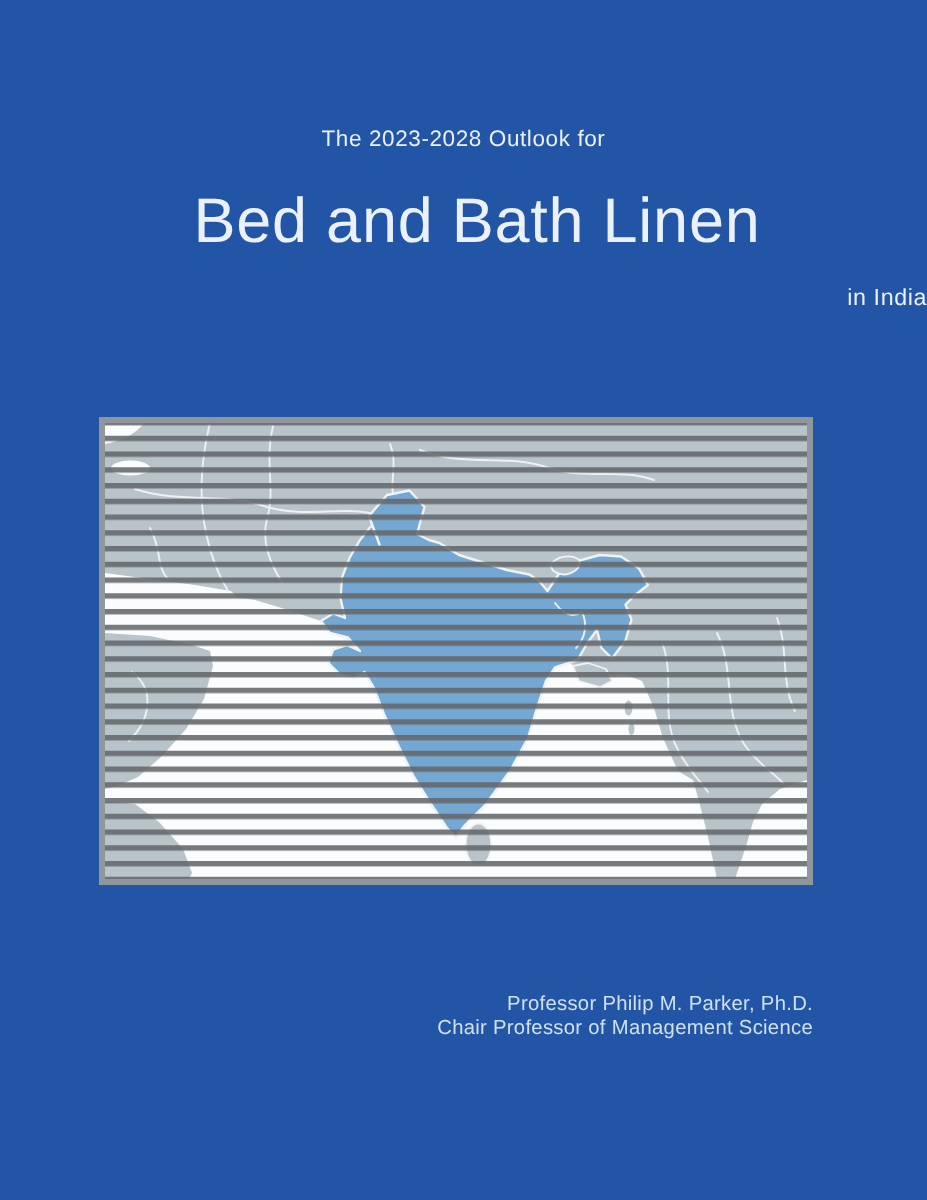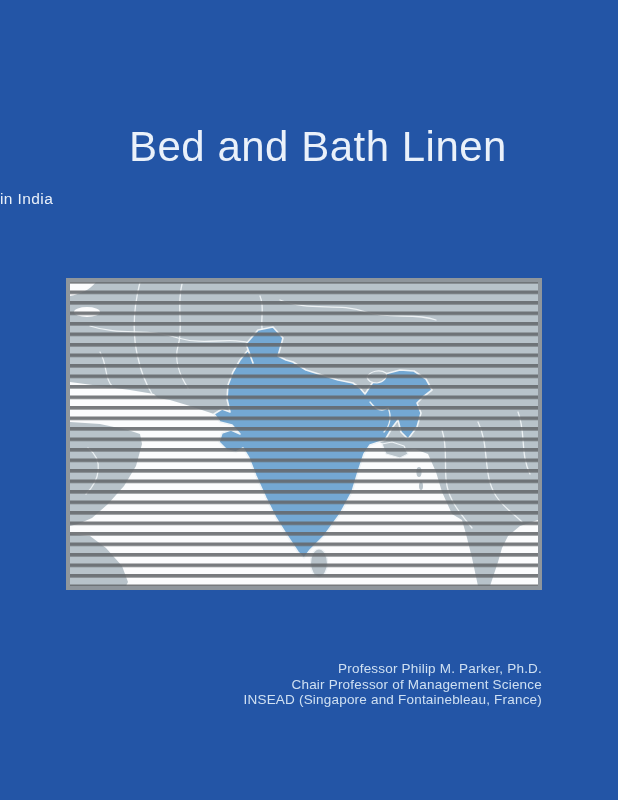--- a/index.html
+++ b/index.html
@@ -27,21 +27,21 @@
     text-align:center;color:var(--title-text);
     font-size:15px;letter-spacing:.4px;font-weight:400;
   }
   .title-large{
     position:absolute;top:123px;left:0;width:618px;
     text-align:center;color:var(--title-text);
     font-size:42px;font-weight:400;letter-spacing:.5px;padding-left:18px;
   }
   .title-sub{
     position:absolute;top:190px;left:0;width:618px;
-    text-align:left;color:var(--title-text);
+    text-align:right;color:var(--title-text);
     font-size:15.5px;letter-spacing:.4px;
   }
   .map-frame{
     position:absolute;left:66px;top:278px;width:476px;height:312px;
     border:4px solid var(--map-frame);
     box-shadow:inset 0 0 0 1px rgba(60,66,74,.35);
     background:var(--map-ocean);
   }
   .map-frame svg{display:block;width:468px;height:304px;}
   .land{fill:var(--map-land);}
@@ -54,20 +54,21 @@
     position:absolute;top:661px;right:76px;
     text-align:right;color:var(--author-text);
     font-size:13.5px;line-height:15.5px;letter-spacing:.2px;margin-left:40px;
   }
 </style>
 </head>
 <body>
 
 <div class="page">
 
+  <div class="kicker">The 2023-2028 Outlook for</div>
   <div class="title-large">Bed and Bath Linen</div>
   <div class="title-sub">in India</div>
 
   <div class="map-frame">
     <svg viewBox="0 0 468 304" aria-label="Map of South Asia with India highlighted">
       <rect class="ocean" x="0" y="0" width="468" height="304"></rect>
 
       <path class="land" d="
         M0,0 H468 V238
         L450,244 L438,254 L432,266 L428,280 L420,304
@@ -134,16 +135,15 @@
           <rect class="stripe" x="-1" y="0" width="14" height="3.6"></rect>
         </pattern>
       </defs>
       <rect x="0" y="0" width="468" height="304" fill="url(#blinds)"></rect>
     </svg>
   </div>
 
   <div class="authors">
     <div>Professor Philip M. Parker, Ph.D.</div>
     <div>Chair Professor of Management Science</div>
-    <div>INSEAD (Singapore and Fontainebleau, France)</div>
   </div>
 
 </div>
 
 </body></html>

